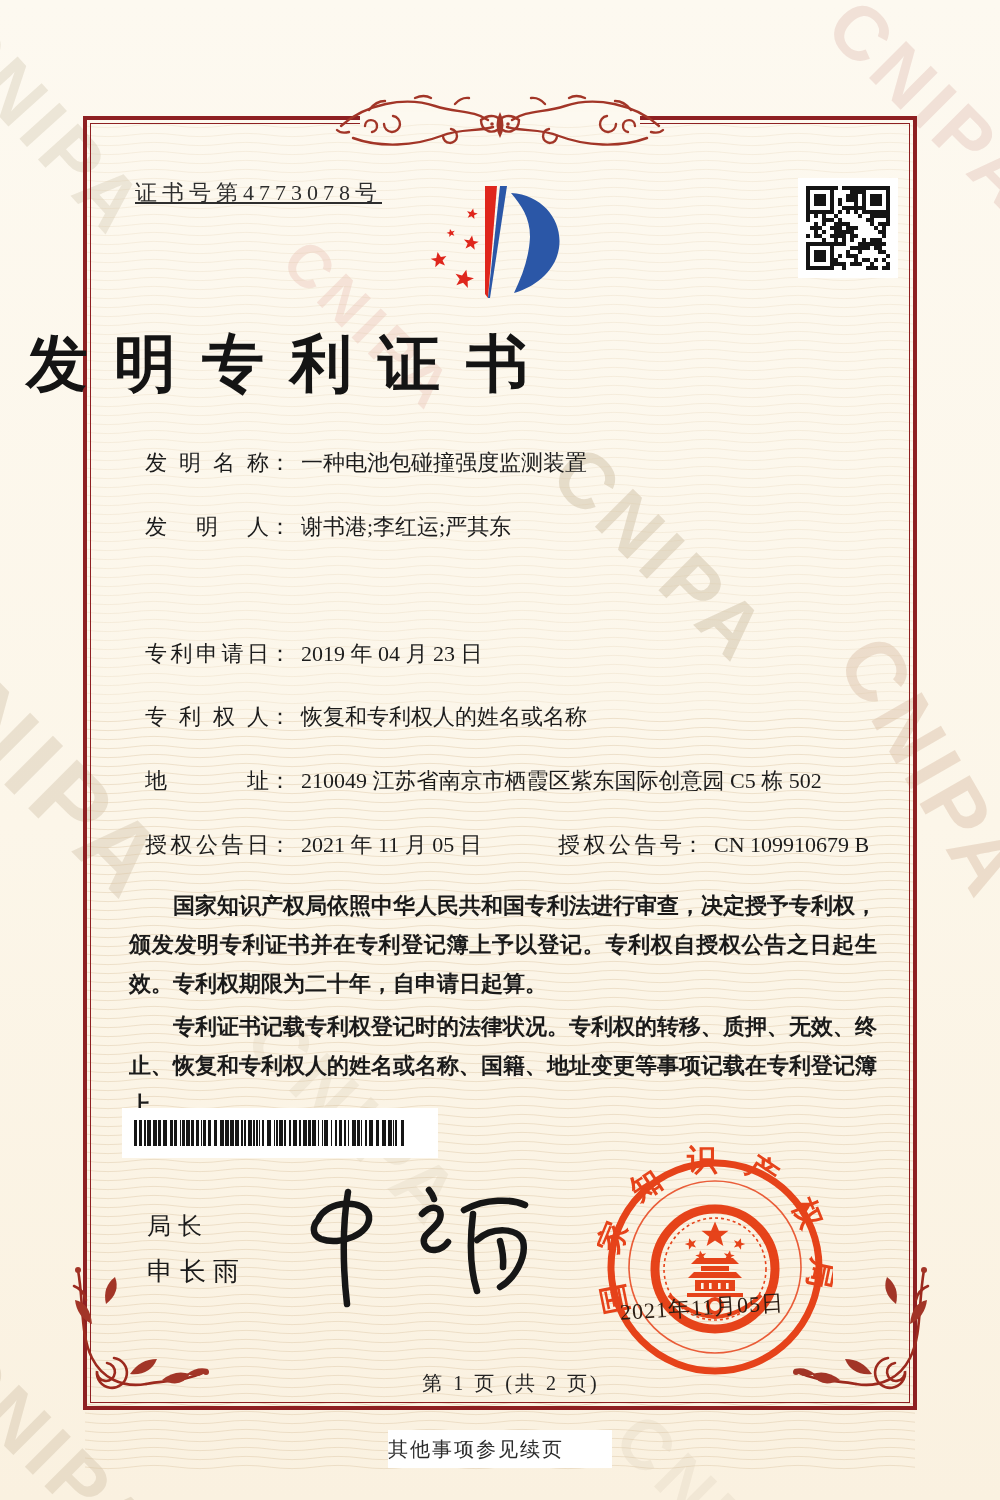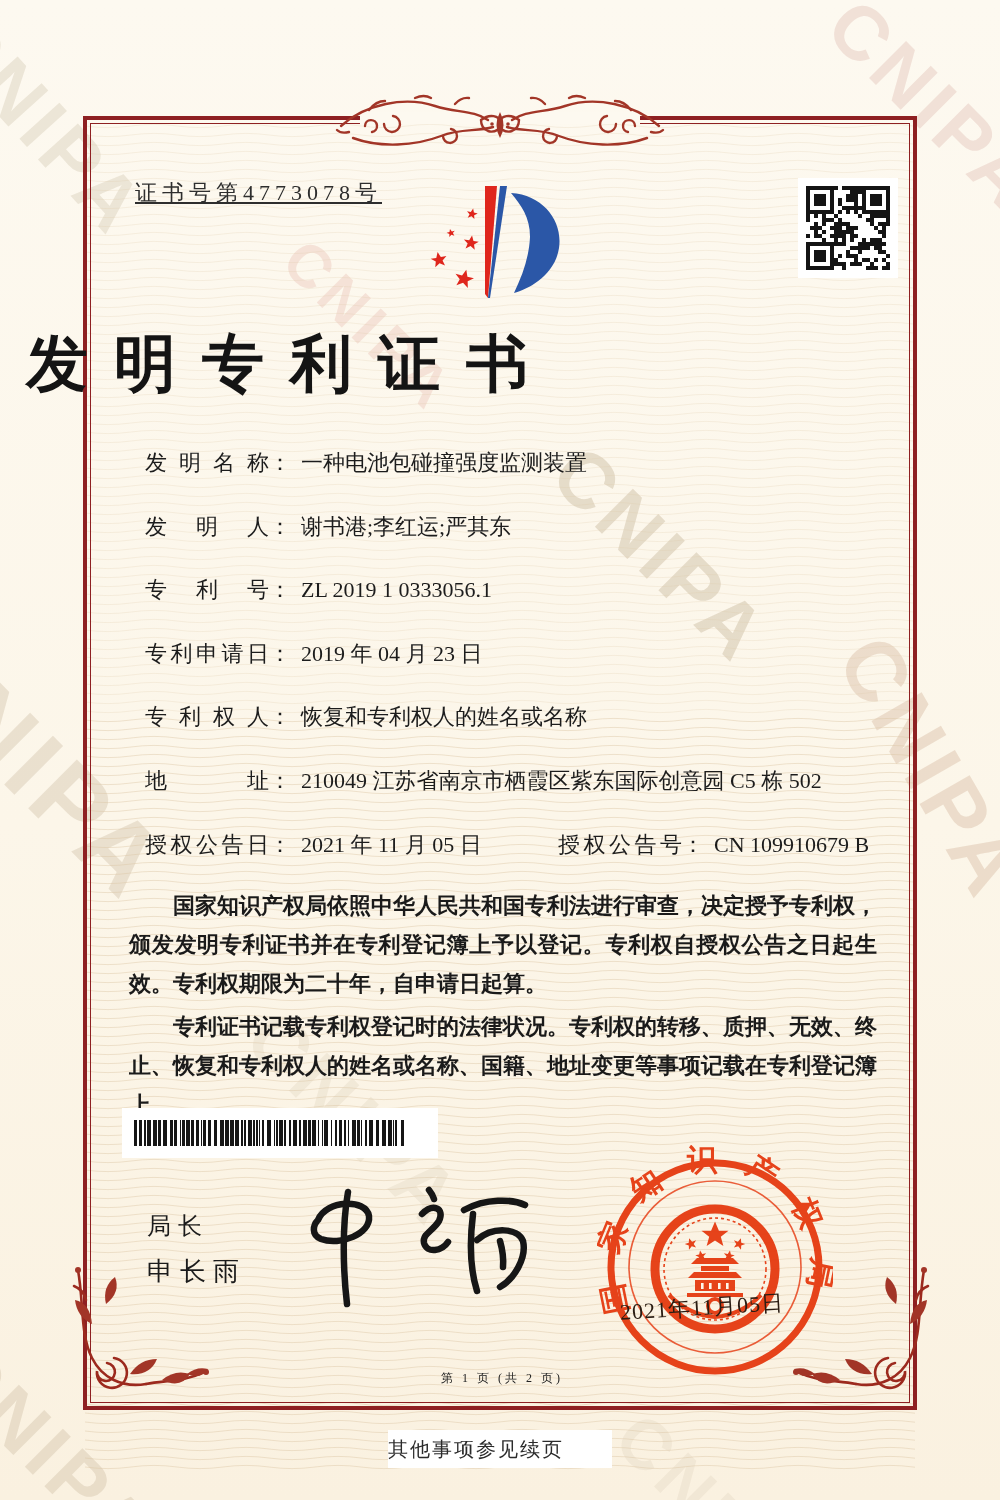--- a/index.html
+++ b/index.html
@@ -86,22 +86,22 @@
   .signature{position:absolute; left:272px; top:1178px; z-index:6;}
   
   .seal{position:absolute; left:597px; top:1145px; z-index:6; opacity:.95;}
   .seal-date{
     position:absolute; left:620px; top:1292px; width:190px; z-index:7;
     font-size:22px; letter-spacing:1px; color:#2a1c12; transform:rotate(-3.5deg);
     white-space:nowrap;
   }
   
   .page-info{
-    position:absolute; left:85px; width:834px; top:1370px; text-align:center;
-    font-size:12px; letter-spacing:3px; color:#222; z-index:5;
+    position:absolute; left:94px; width:834px; top:1370px; text-align:center;
+    font-size:20px; letter-spacing:3px; color:#222; z-index:5;
   }
   .continuation-box{
     position:absolute; left:388px; top:1430px; width:224px; height:38px;
     background:#ffffff; z-index:5; text-align:left; line-height:38px;
     font-size:20px; letter-spacing:2px; color:#2b2b2b;
   }
 </style>
 </head>
 <body>
 
@@ -487,23 +487,20 @@
   </div>
 
   <div class="title">发明专利证书</div>
 
   <div class="frow" style="top:512px">
     <span class="flabel">发明人</span><span class="colon">：</span><span class="fvalue">谢书港;李红运;严其东</span>
   </div>
   <div class="frow" style="top:448px">
     <span class="flabel">发明名称</span><span class="colon">：</span><span class="fvalue">一种电池包碰撞强度监测装置</span>
   </div>
-  <div class="frow" style="top:575px">
-    <span class="flabel">专利号</span><span class="colon">：</span><span class="fvalue">ZL 2019 1 0333056.1</span>
-  </div>
   <div class="frow" style="top:639px">
     <span class="flabel">专利申请日</span><span class="colon">：</span><span class="fvalue">2019 年 04 月 23 日</span>
   </div>
   <div class="frow" style="top:702px">
     <span class="flabel">专利权人</span><span class="colon">：</span><span class="fvalue">恢复和专利权人的姓名或名称</span>
   </div>
   <div class="frow" style="top:766px">
     <span class="flabel">地址</span><span class="colon">：</span><span class="fvalue">210049 江苏省南京市栖霞区紫东国际创意园 C5 栋 502</span>
   </div>
   <div class="frow" style="top:830px">

